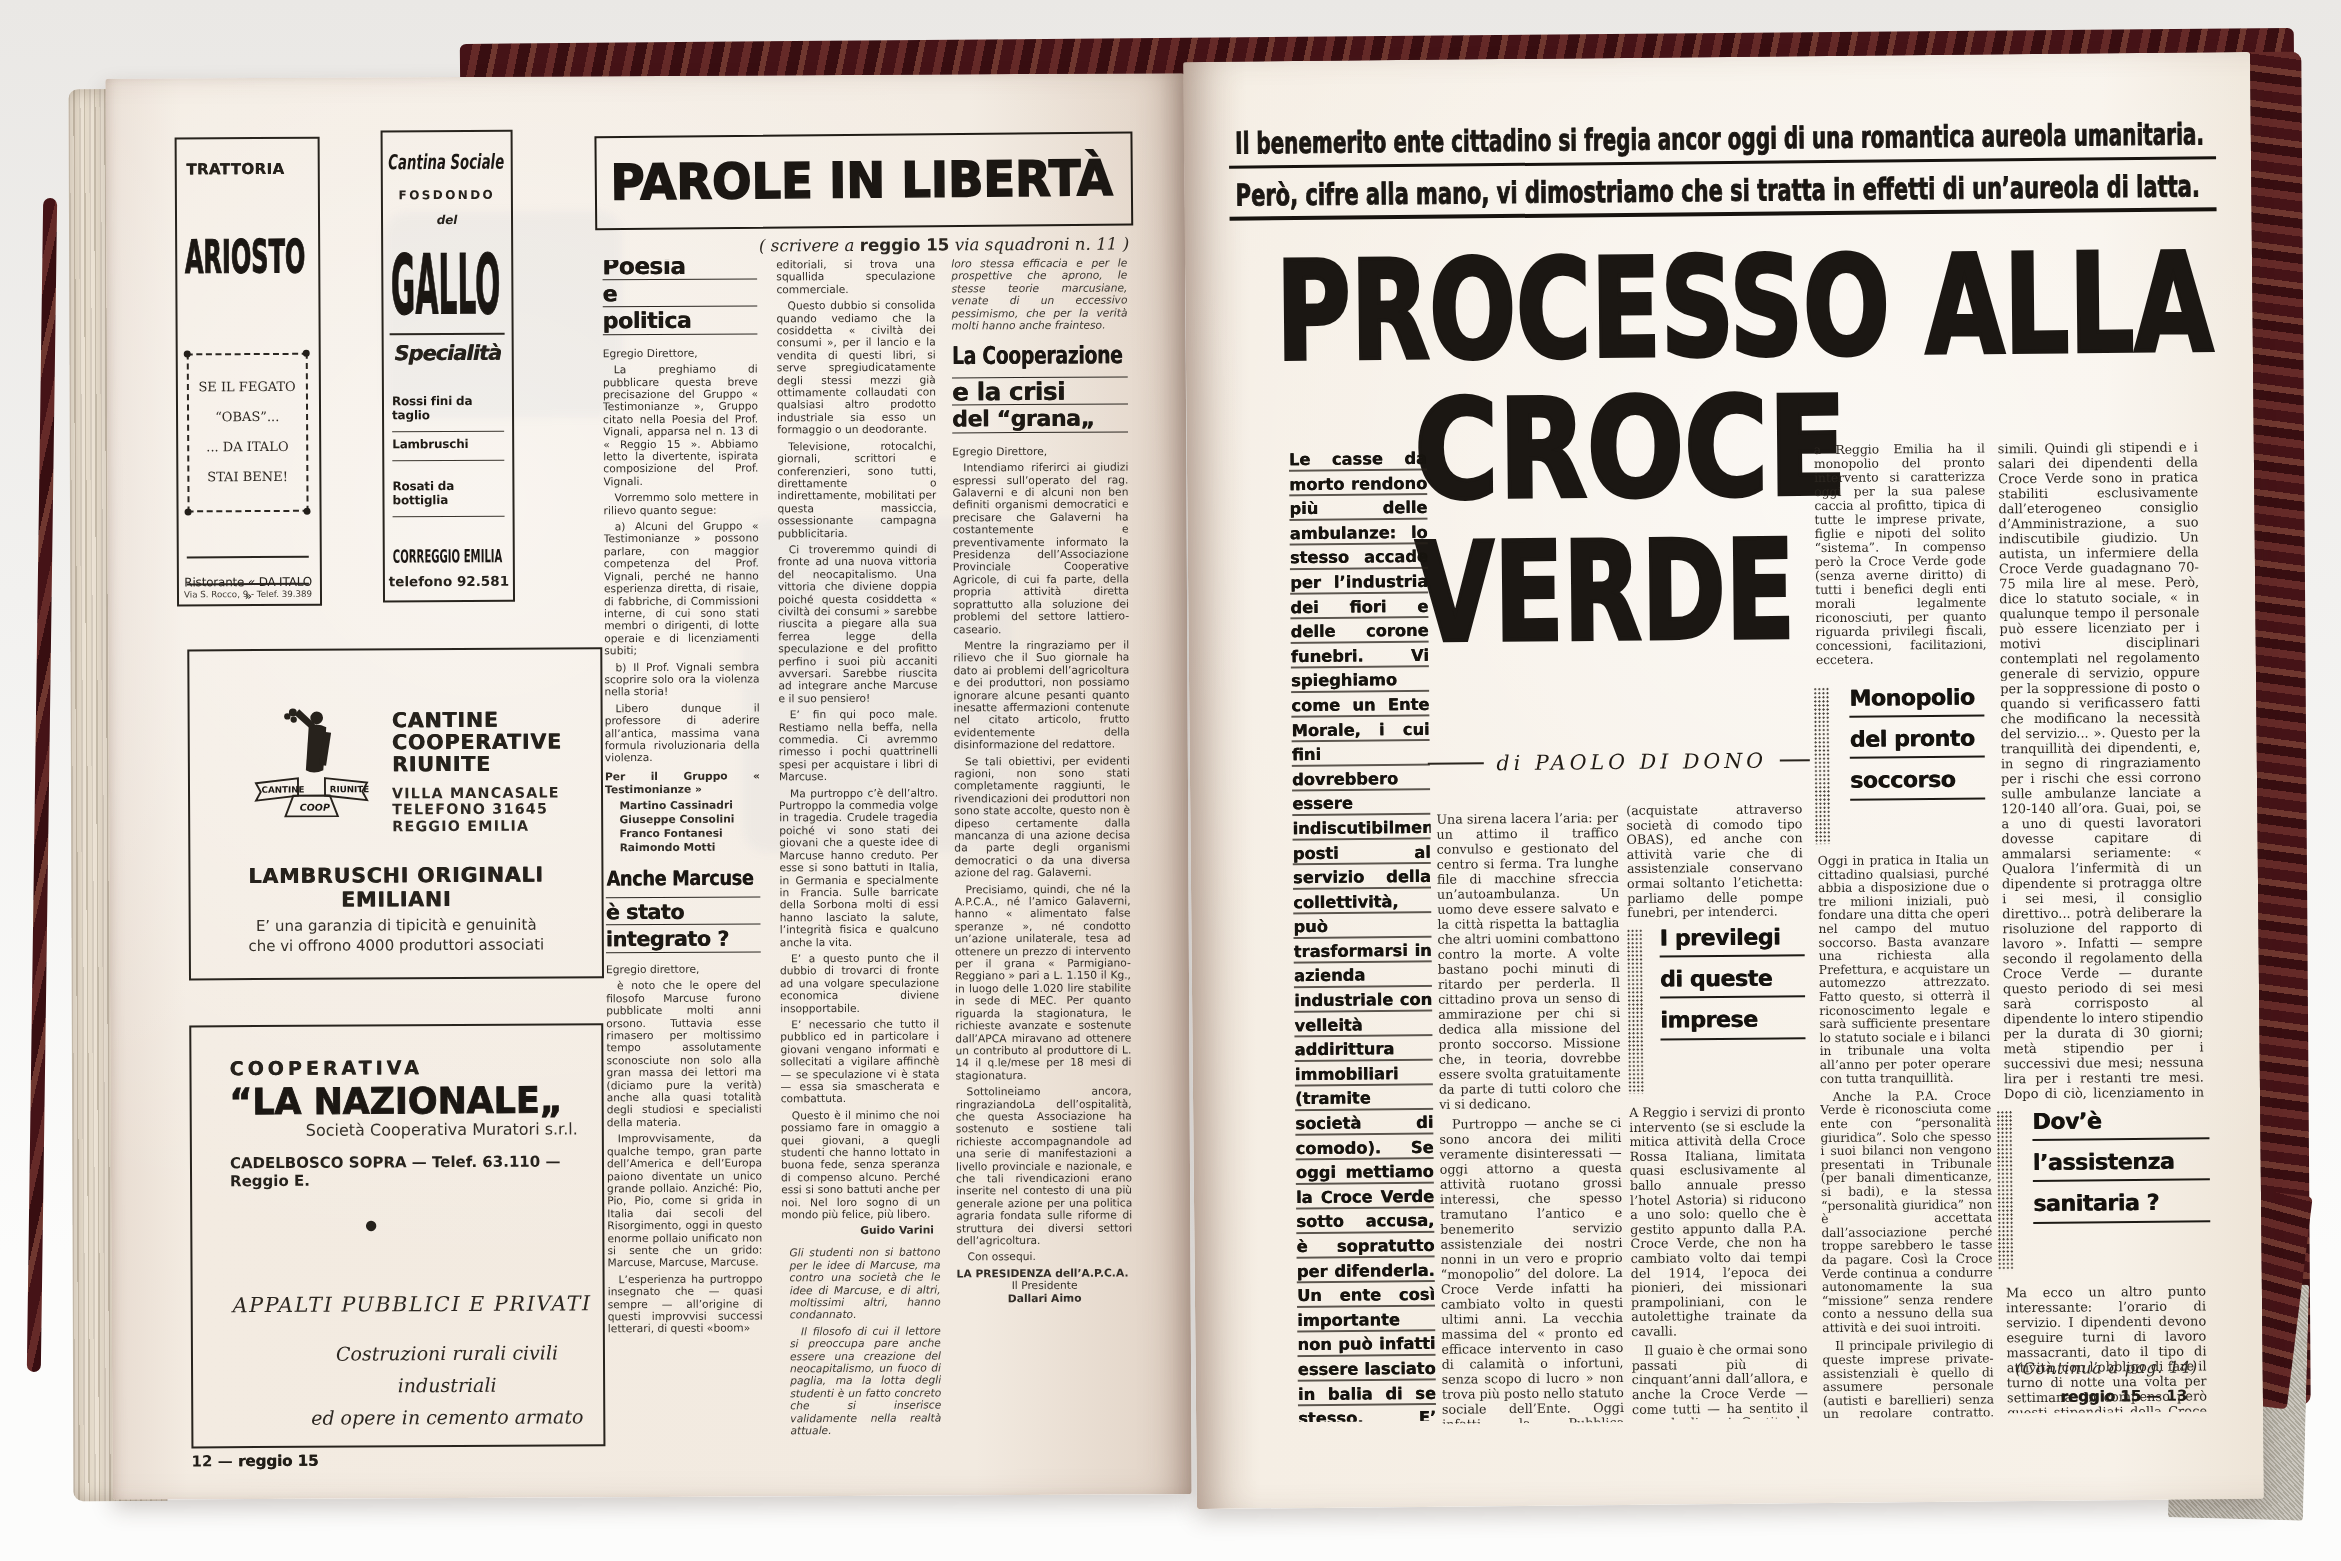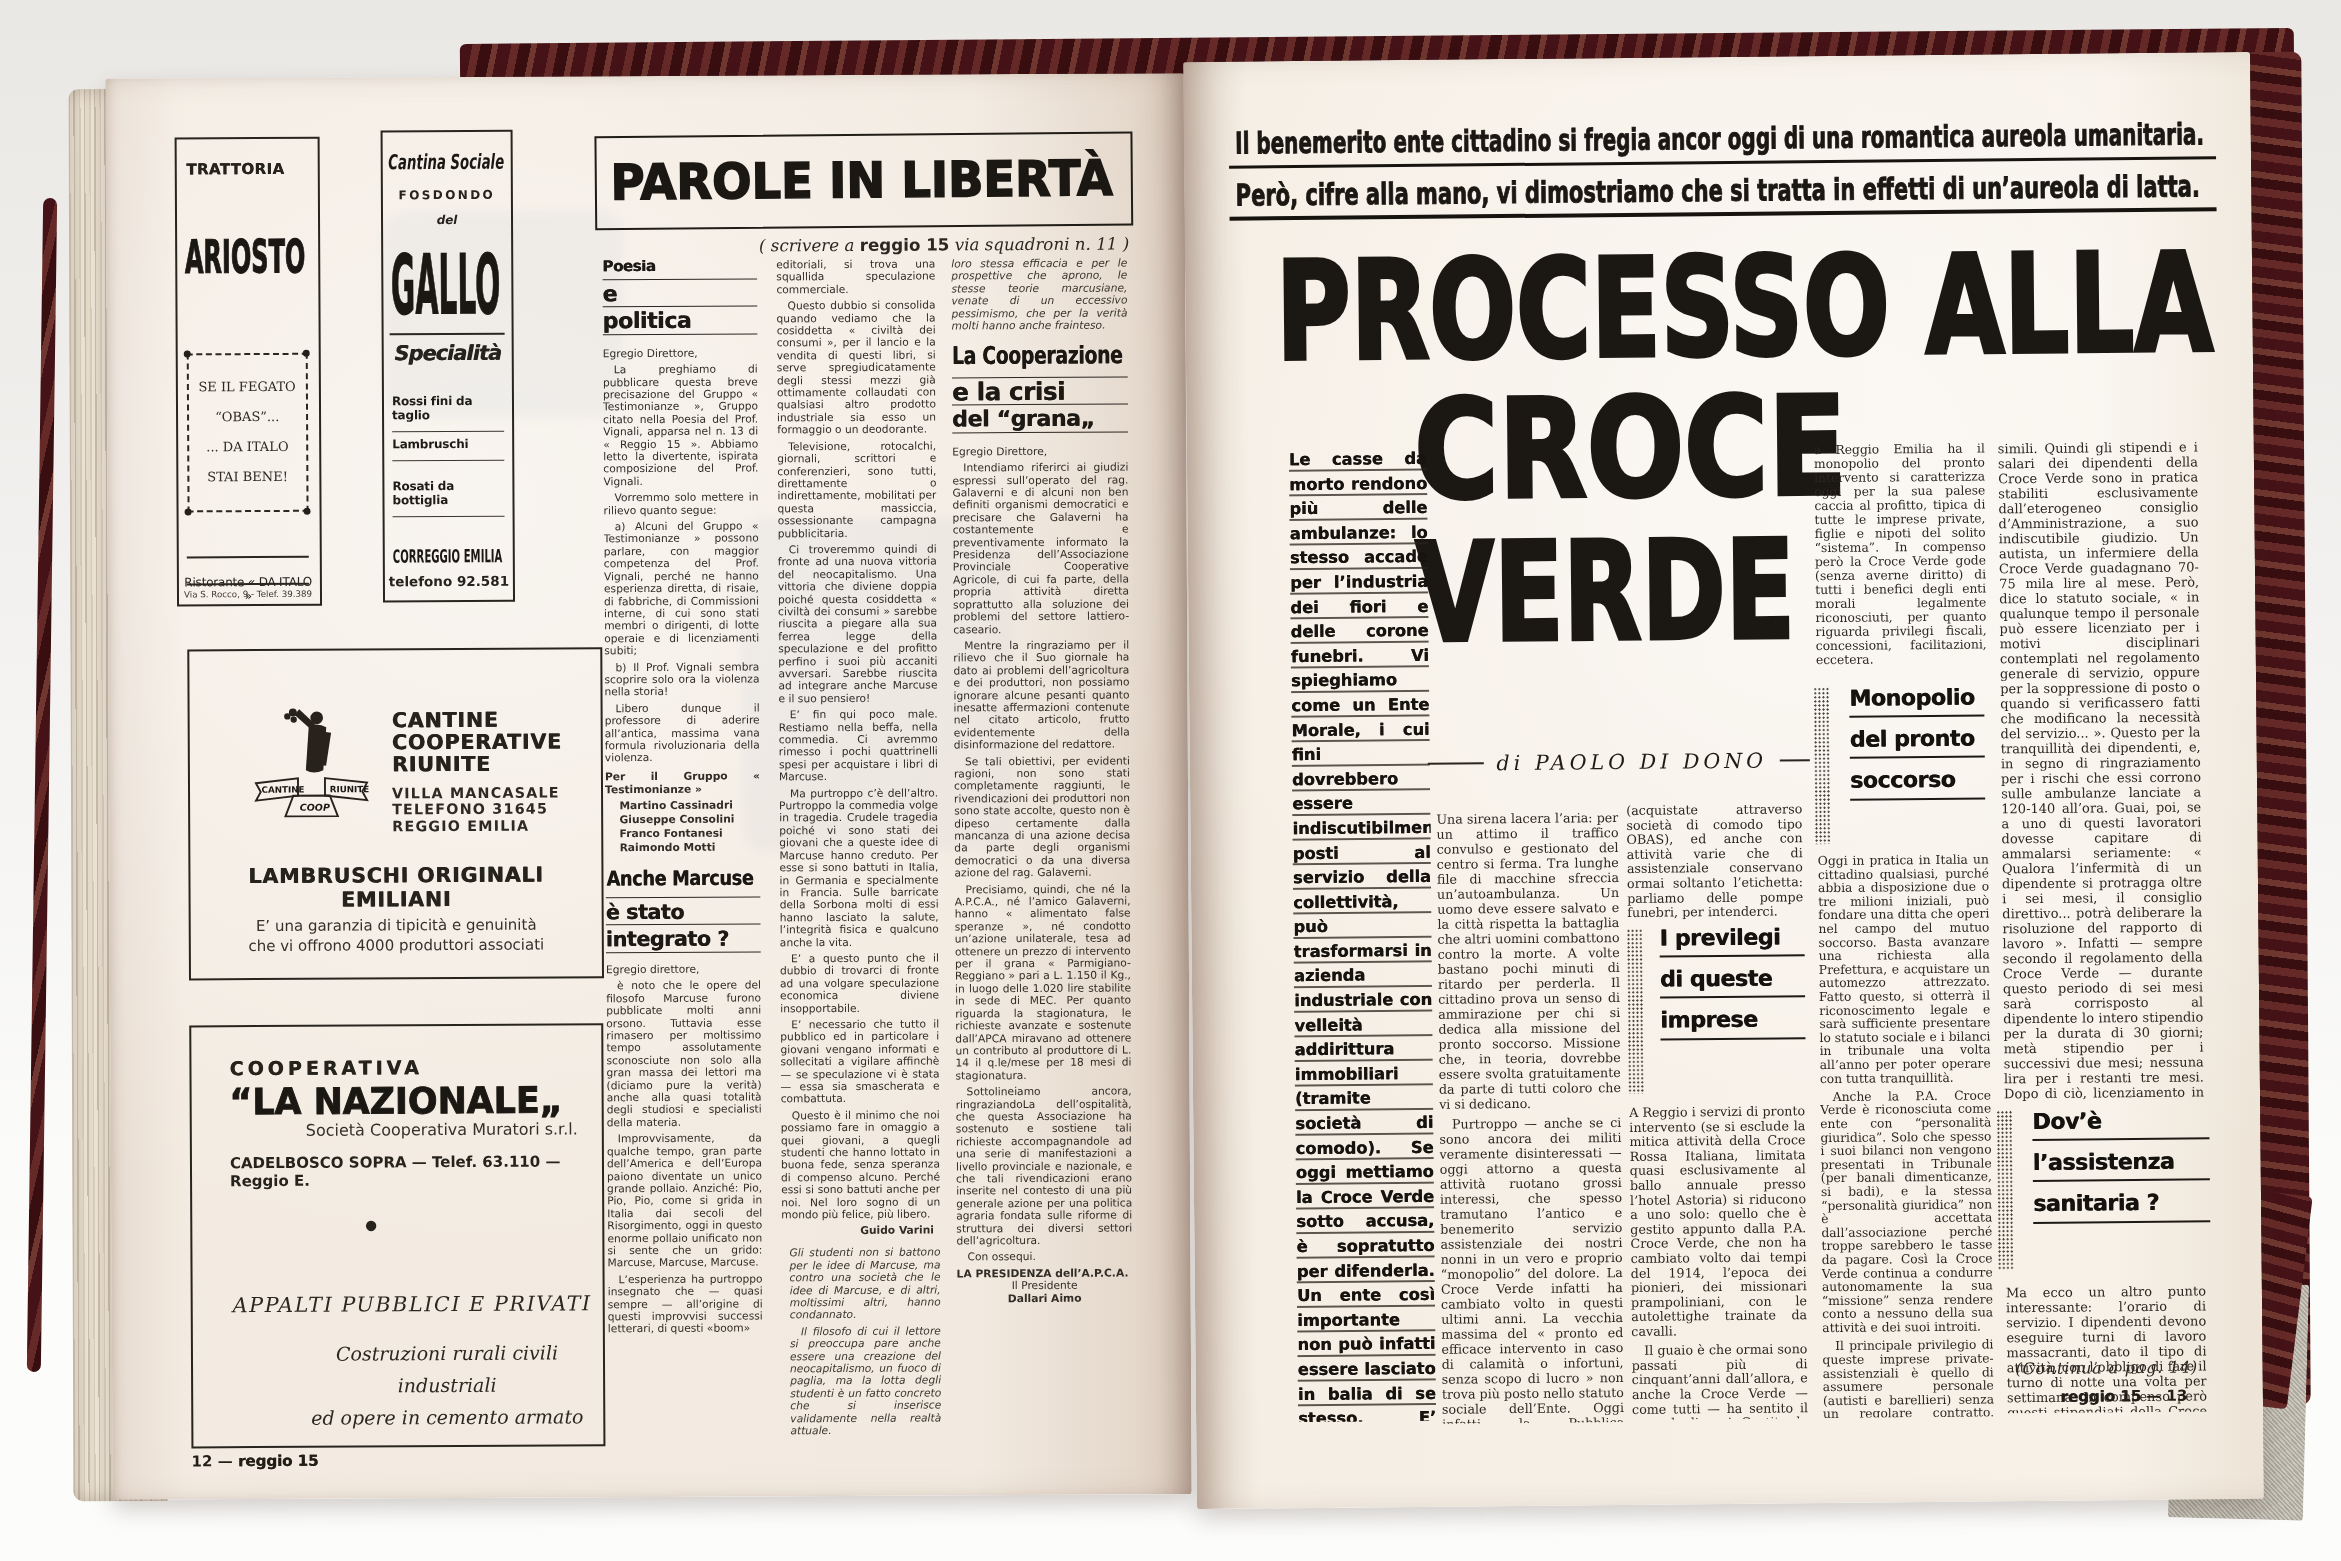--- a/index.html
+++ b/index.html
@@ -164,21 +164,21 @@
     <div class="abs" style="left:489px;top:59px;width:534px;height:90px;border:2.8px solid #201c16;transform:rotate(-0.2deg);">
       <svg class="abs svgfat" style="left:11px;top:14.3px;" width="511" height="60" viewBox="0 0 644 76">
         <text x="2" y="60" font-size="62" font-weight="bold" textLength="636" lengthAdjust="spacingAndGlyphs" stroke-width="2">PAROLE IN LIBERTÀ</text>
       </svg>
     </div>
     <div class="abs" style="left:547px;top:160px;width:476px;text-align:right;font-family:'DejaVu Serif',serif;font-style:italic;font-size:16.7px;color:#2c2721;">
       <span>( scrivere a </span><span style="font-family:'DejaVu Sans',sans-serif;font-style:normal;font-weight:bold;">reggio 15</span><span> via squadroni n. 11 )</span>
     </div>
 
     <div class="abs bodytxt" style="left:496px;top:184px;width:155px;height:1212px;overflow:hidden;">
-      <div class="headline-rule" style="font-size:15px;">Poesia</div>
+      <div class="headline-rule" style="font-size:23px;">Poesia</div>
       <div class="headline-rule" style="font-size:22px;">e</div>
       <div class="headline-rule" style="font-size:22px;margin-bottom:12.7px;">politica</div>
       <p class="noind">Egregio Direttore,</p>
       <p>La preghiamo di pubblicare questa breve precisazione del Gruppo « Testimonianze », Gruppo citato nella Poesia del Prof. Vignali, apparsa nel n. 13 di « Reggio 15 ». Abbiamo letto la divertente, ispirata composizione del Prof. Vignali.</p>
       <p>Vorremmo solo mettere in rilievo quanto segue:</p>
       <p>a) Alcuni del Gruppo « Testimonianze » possono parlare, con maggior competenza del Prof. Vignali, perché ne hanno esperienza diretta, di risaie, di fabbriche, di Commissioni interne, di cui sono stati membri o dirigenti, di lotte operaie e di licenziamenti subiti;</p>
       <p>b) Il Prof. Vignali sembra scoprire solo ora la violenza nella storia!</p>
       <p>Libero dunque il professore di aderire all’antica, massima vana formula rivoluzionaria della violenza.</p>
       <p class="noind" style="font-weight:bold;margin-top:6.3px;">Per il Gruppo « Testimonianze »</p>
       <div class="sig">Martino Cassinadri</div>

